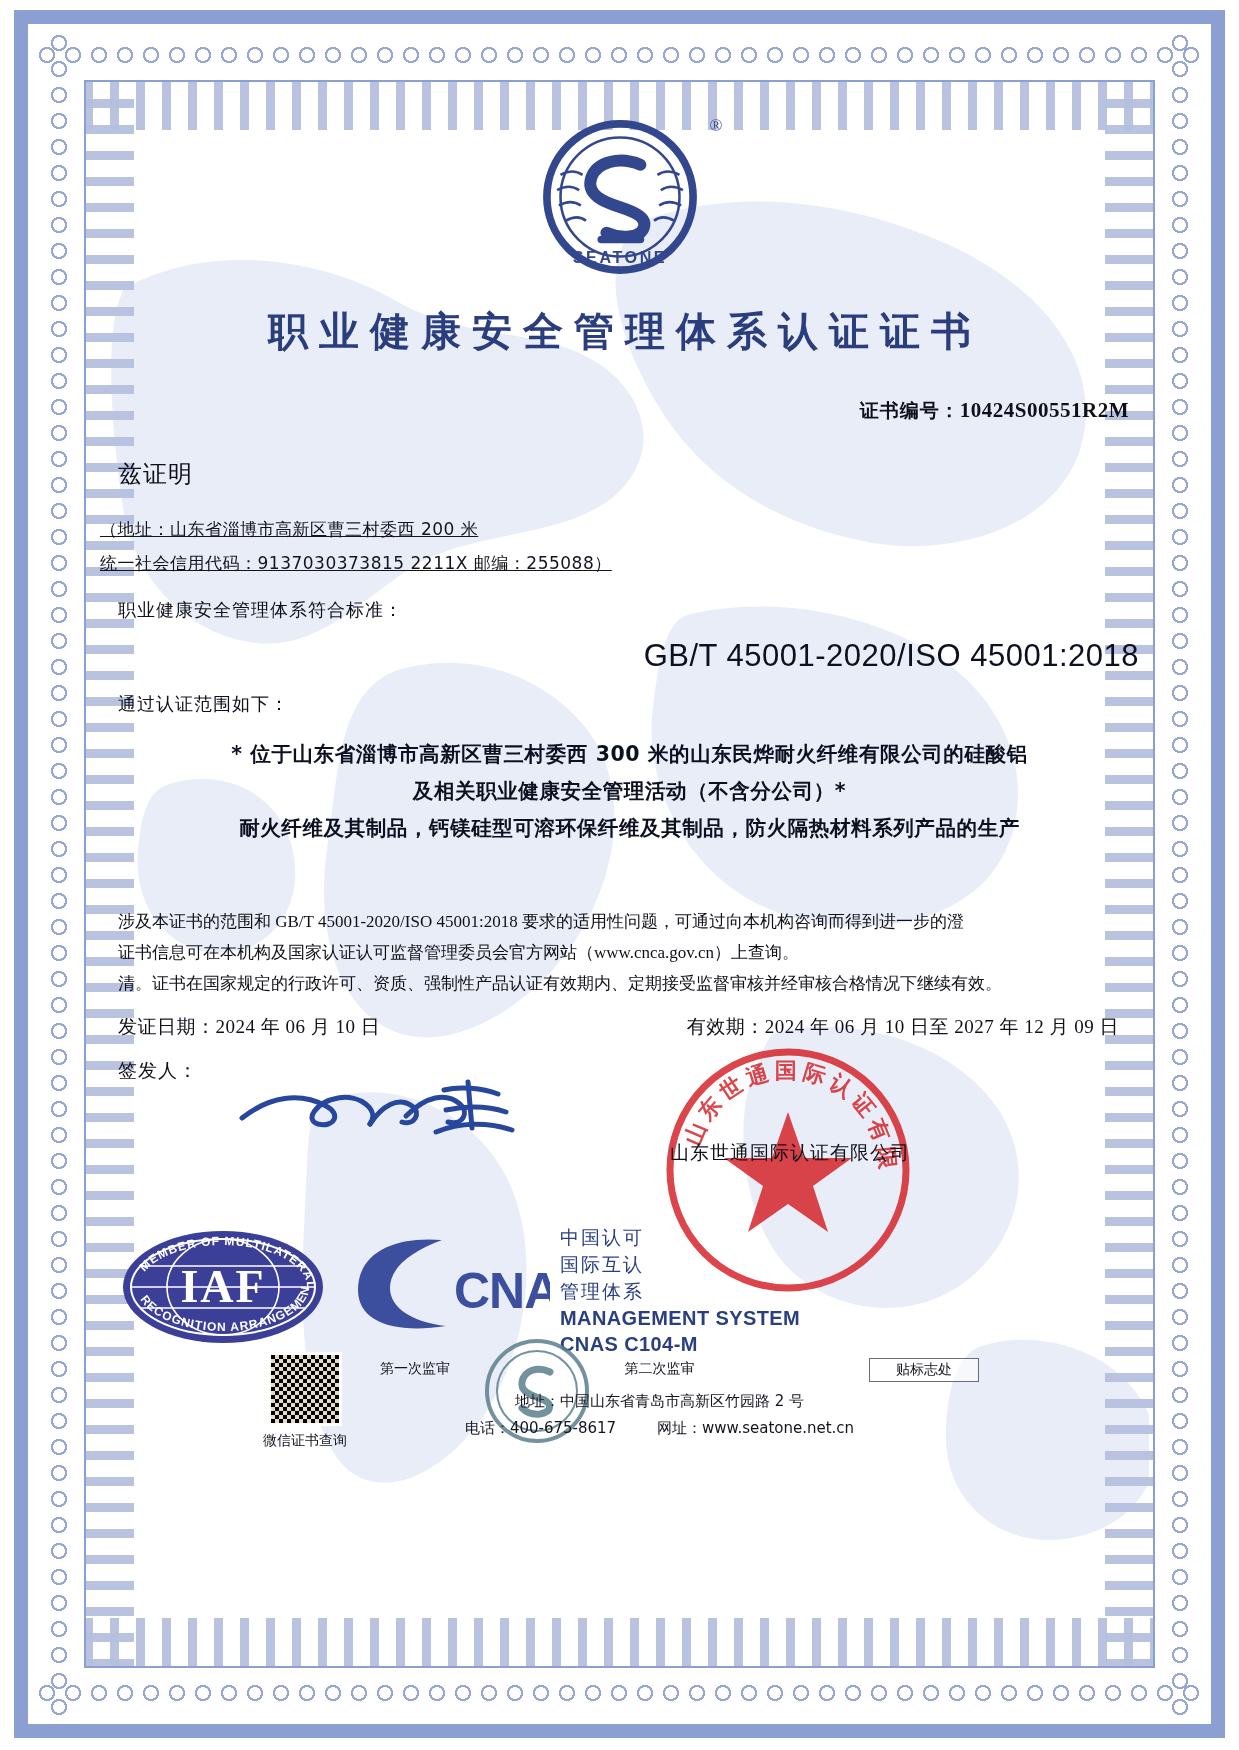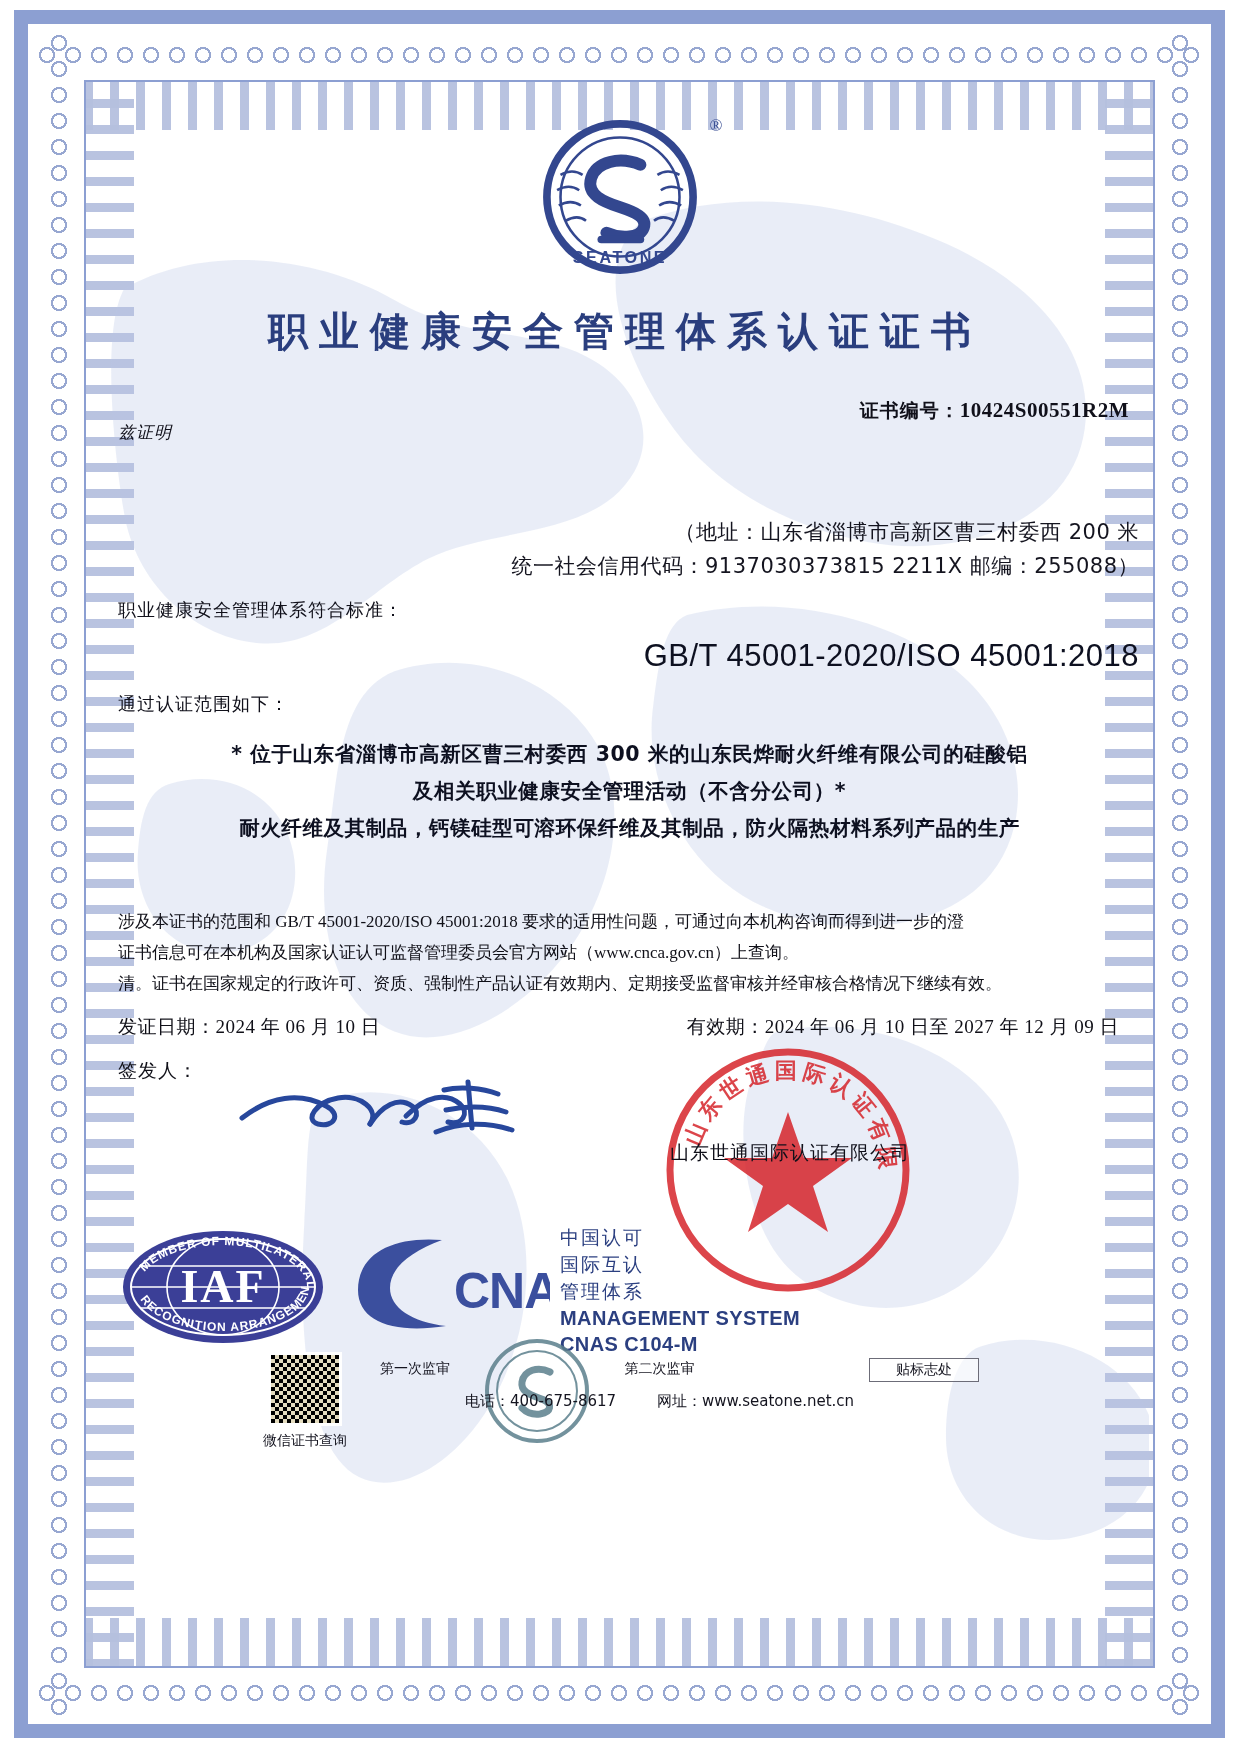--- a/index.html
+++ b/index.html
@@ -153,48 +153,48 @@
     font-family: "Liberation Serif", serif;
     font-size: 19px;
     color: #10101a;
   }
   .cert-no .no-label { font-weight: bold; letter-spacing: 1px; }
   .cert-no .no-value { font-weight: bold; font-size: 21px; letter-spacing: 0.5px; }
 
   .label-ci {
     position: absolute;
     left: 18px;
-    top: 325px;
-    font-size: 17px;
+    top: 362px;
+    font-size: 24px;
     color: #10101a;
     font-family: "DejaVu Sans", sans-serif;
     letter-spacing: 1px;
-    font-style: italic;
   }
 
   .company {
     position: absolute;
     left: 0; right: 0;
     top: 356px;
     text-align: center;
     font-family: "DejaVu Sans", sans-serif;
     font-weight: bold;
     font-size: 32px;
     letter-spacing: 2px;
     color: #0d1020;
   }
 
   .addr1, .addr2 {
     position: absolute;
     left: 0; right: 0;
-    text-align: right;
-    font-family: "DejaVu Sans", sans-serif;
-    font-size: 21px;
+    text-align: left;
+    font-family: "DejaVu Sans", sans-serif;
+    font-size: 17px;
     color: #14141f;
     letter-spacing: 0.5px;
+    text-decoration: underline;
   }
   .addr1 { top: 422px; }
   .addr2 { top: 456px; }
 
   .std-label {
     position: absolute;
     left: 18px;
     top: 502px;
     font-size: 18px;
     color: #10101a;
@@ -566,20 +566,21 @@
       </svg>
     </div>
 
     <div class="audit-row">
       <span class="audit-plain">第一次监审</span>
       <span class="audit-plain">第二次监审</span>
       <span class="audit-box">贴标志处</span>
     </div>
 
     <div class="foot-lines">
+      <div>地址：中国山东省青岛市高新区竹园路 2 号</div>
       <div class="tel-web">
         <span>电话：400-675-8617</span>
         <span>网址：www.seatone.net.cn</span>
       </div>
     </div>
 
   </div>
 </div>
 
 </body></html>

